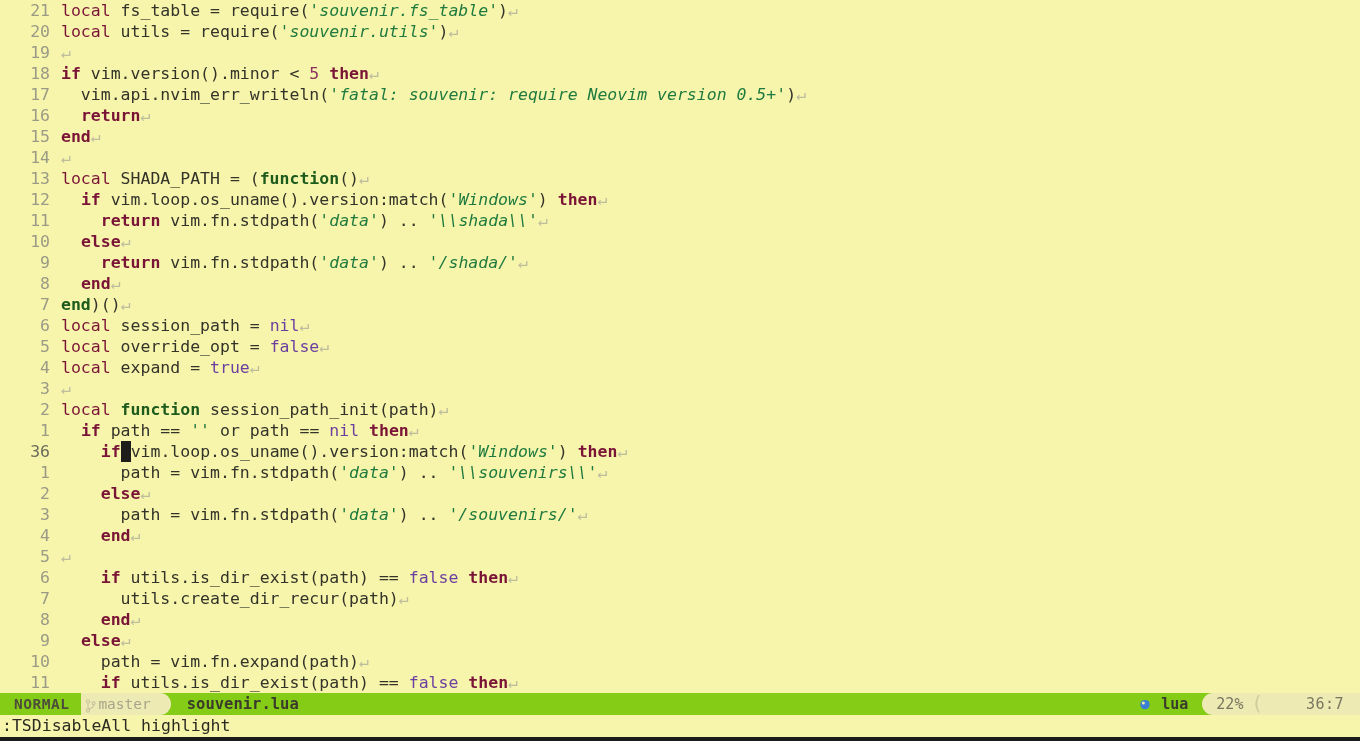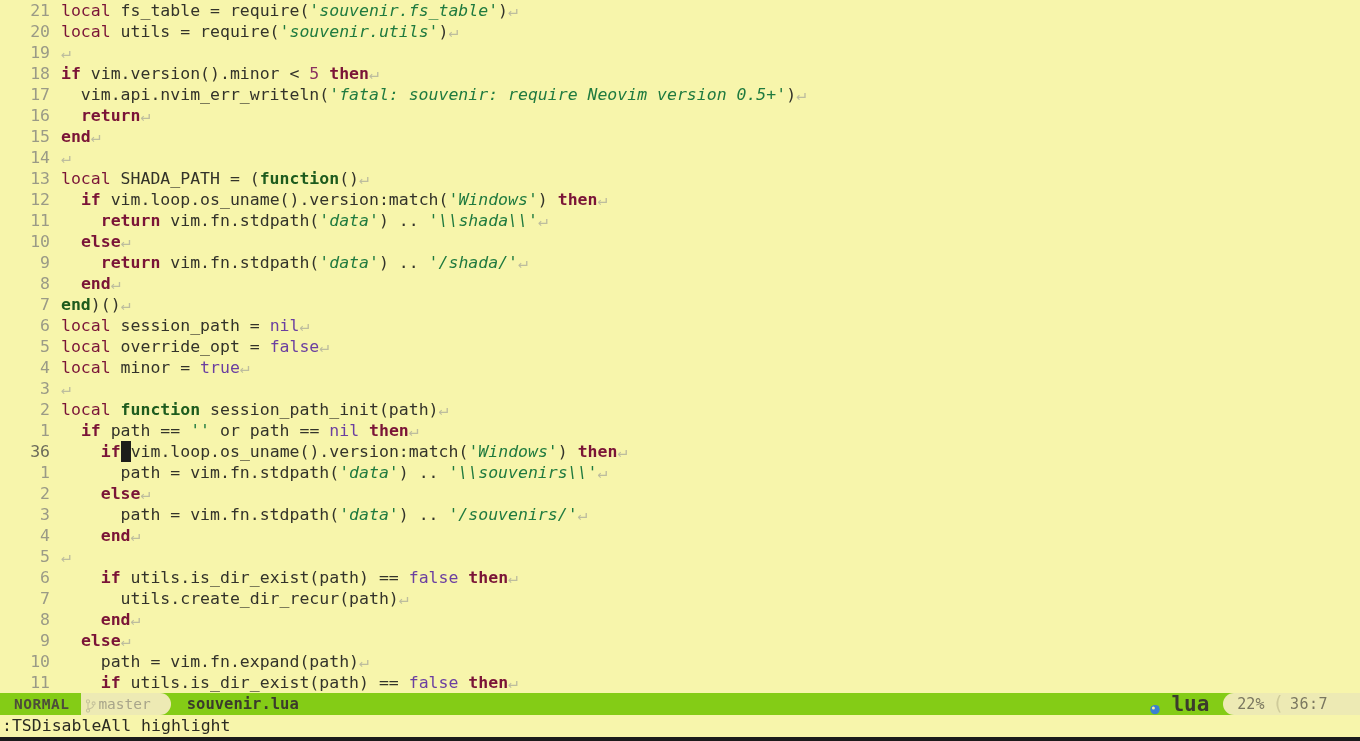--- a/index.html
+++ b/index.html
@@ -106,21 +106,21 @@
   .sl-file {
     color: #3b3b2c;
     font-size: 15.5px;
     padding-left: 16px;
     font-weight: bold;
   }
   .sl-spacer { flex: 1 1 auto; }
   .sl-ft {
     display: flex; align-items: center; gap: 9px;
     color: #3b3b2c;
-    font-size: 21px;
+    font-size: 15px;
     padding-right: 14px;
     font-weight: bold;
   }
   .lua-icon {
     display:inline-block;
     width: 14px; height: 14px;
     position: relative;
   }
   .sl-right {
     background: #edeab4;
@@ -128,21 +128,21 @@
     height: 22px;
     display: flex;
     align-items: center;
     color: #7a7760;
     font-size: 15px;
     padding-left: 14px;
     text-align: center;
   }
   .sl-pct  { padding-right: 4px; }
   .sl-sep  { color:#cfcb9a; font-size: 19px; padding: 0 6px 2px 4px; }
-  .sl-pos  { padding-right: 32px; letter-spacing: 0.5px; }
+  .sl-pos  { padding-right: 16px; letter-spacing: 0.5px; margin-left: 37px; }
 
   
   .cmdline {
     position: absolute;
     left: 0; top: 715px;
     width: 1360px; height: 22px;
     background: #f7f5ab;
     color: #2b2b22;
     font-size: 16.5px;
     line-height: 22px;
@@ -172,21 +172,21 @@
       <div class="ln-row"><span class="num">14</span><span class="code"><span class="eol">↵</span></span></div>
       <div class="ln-row"><span class="num">13</span><span class="code"><span class="kwlocal">local </span><span class="ident">SHADA_PATH = (</span><span class="kwfn">function</span><span class="punct">()</span><span class="eol">↵</span></span></div>
       <div class="ln-row"><span class="num">12</span><span class="code"><span class="ident">  </span><span class="kw">if </span><span class="ident">vim.loop.os_uname().version:match(</span><span class="str">'Windows'</span><span class="punct">) </span><span class="kw">then</span><span class="eol">↵</span></span></div>
       <div class="ln-row"><span class="num">11</span><span class="code"><span class="ident">    </span><span class="kw">return </span><span class="ident">vim.fn.stdpath(</span><span class="str">'data'</span><span class="punct">) .. </span><span class="str">'\\shada\\'</span><span class="eol">↵</span></span></div>
       <div class="ln-row"><span class="num">10</span><span class="code"><span class="ident">  </span><span class="kw">else</span><span class="eol">↵</span></span></div>
       <div class="ln-row"><span class="num">9</span><span class="code"><span class="ident">    </span><span class="kw">return </span><span class="ident">vim.fn.stdpath(</span><span class="str">'data'</span><span class="punct">) .. </span><span class="str">'/shada/'</span><span class="eol">↵</span></span></div>
       <div class="ln-row"><span class="num">8</span><span class="code"><span class="ident">  </span><span class="kw">end</span><span class="eol">↵</span></span></div>
       <div class="ln-row"><span class="num">7</span><span class="code"><span class="kwfn">end</span><span class="punct">)()</span><span class="eol">↵</span></span></div>
       <div class="ln-row"><span class="num">6</span><span class="code"><span class="kwlocal">local </span><span class="ident">session_path = </span><span class="const">nil</span><span class="eol">↵</span></span></div>
       <div class="ln-row"><span class="num">5</span><span class="code"><span class="kwlocal">local </span><span class="ident">override_opt = </span><span class="const">false</span><span class="eol">↵</span></span></div>
-      <div class="ln-row"><span class="num">4</span><span class="code"><span class="kwlocal">local </span><span class="ident">minor = </span><span class="const">true</span><span class="eol">↵</span></span></div>
+      <div class="ln-row"><span class="num">4</span><span class="code"><span class="kwlocal">local </span><span class="ident">expand = </span><span class="const">true</span><span class="eol">↵</span></span></div>
       <div class="ln-row"><span class="num">3</span><span class="code"><span class="eol">↵</span></span></div>
       <div class="ln-row"><span class="num">2</span><span class="code"><span class="kwlocal">local </span><span class="kwfn">function</span><span class="ident"> session_path_init(path)</span><span class="eol">↵</span></span></div>
       <div class="ln-row"><span class="num">1</span><span class="code"><span class="ident">  </span><span class="kw">if </span><span class="ident">path == </span><span class="str">''</span><span class="ident"> or path == </span><span class="const">nil</span><span class="ident"> </span><span class="kw">then</span><span class="eol">↵</span></span></div>
       <div class="ln-row"><span class="num abs">36</span><span class="code"><span class="ident">    </span><span class="kw">if</span><span class="cursor"> </span><span class="ident">vim.loop.os_uname().version:match(</span><span class="str">'Windows'</span><span class="punct">) </span><span class="kw">then</span><span class="eol">↵</span></span></div>
       <div class="ln-row"><span class="num">1</span><span class="code"><span class="ident">      path = vim.fn.stdpath(</span><span class="str">'data'</span><span class="punct">) .. </span><span class="str">'\\souvenirs\\'</span><span class="eol">↵</span></span></div>
       <div class="ln-row"><span class="num">2</span><span class="code"><span class="ident">    </span><span class="kw">else</span><span class="eol">↵</span></span></div>
       <div class="ln-row"><span class="num">3</span><span class="code"><span class="ident">      path = vim.fn.stdpath(</span><span class="str">'data'</span><span class="punct">) .. </span><span class="str">'/souvenirs/'</span><span class="eol">↵</span></span></div>
       <div class="ln-row"><span class="num">4</span><span class="code"><span class="ident">    </span><span class="kw">end</span><span class="eol">↵</span></span></div>
       <div class="ln-row"><span class="num">5</span><span class="code"><span class="eol">↵</span></span></div>
       <div class="ln-row"><span class="num">6</span><span class="code"><span class="ident">    </span><span class="kw">if </span><span class="ident">utils.is_dir_exist(path) == </span><span class="const">false</span><span class="ident"> </span><span class="kw">then</span><span class="eol">↵</span></span></div>

